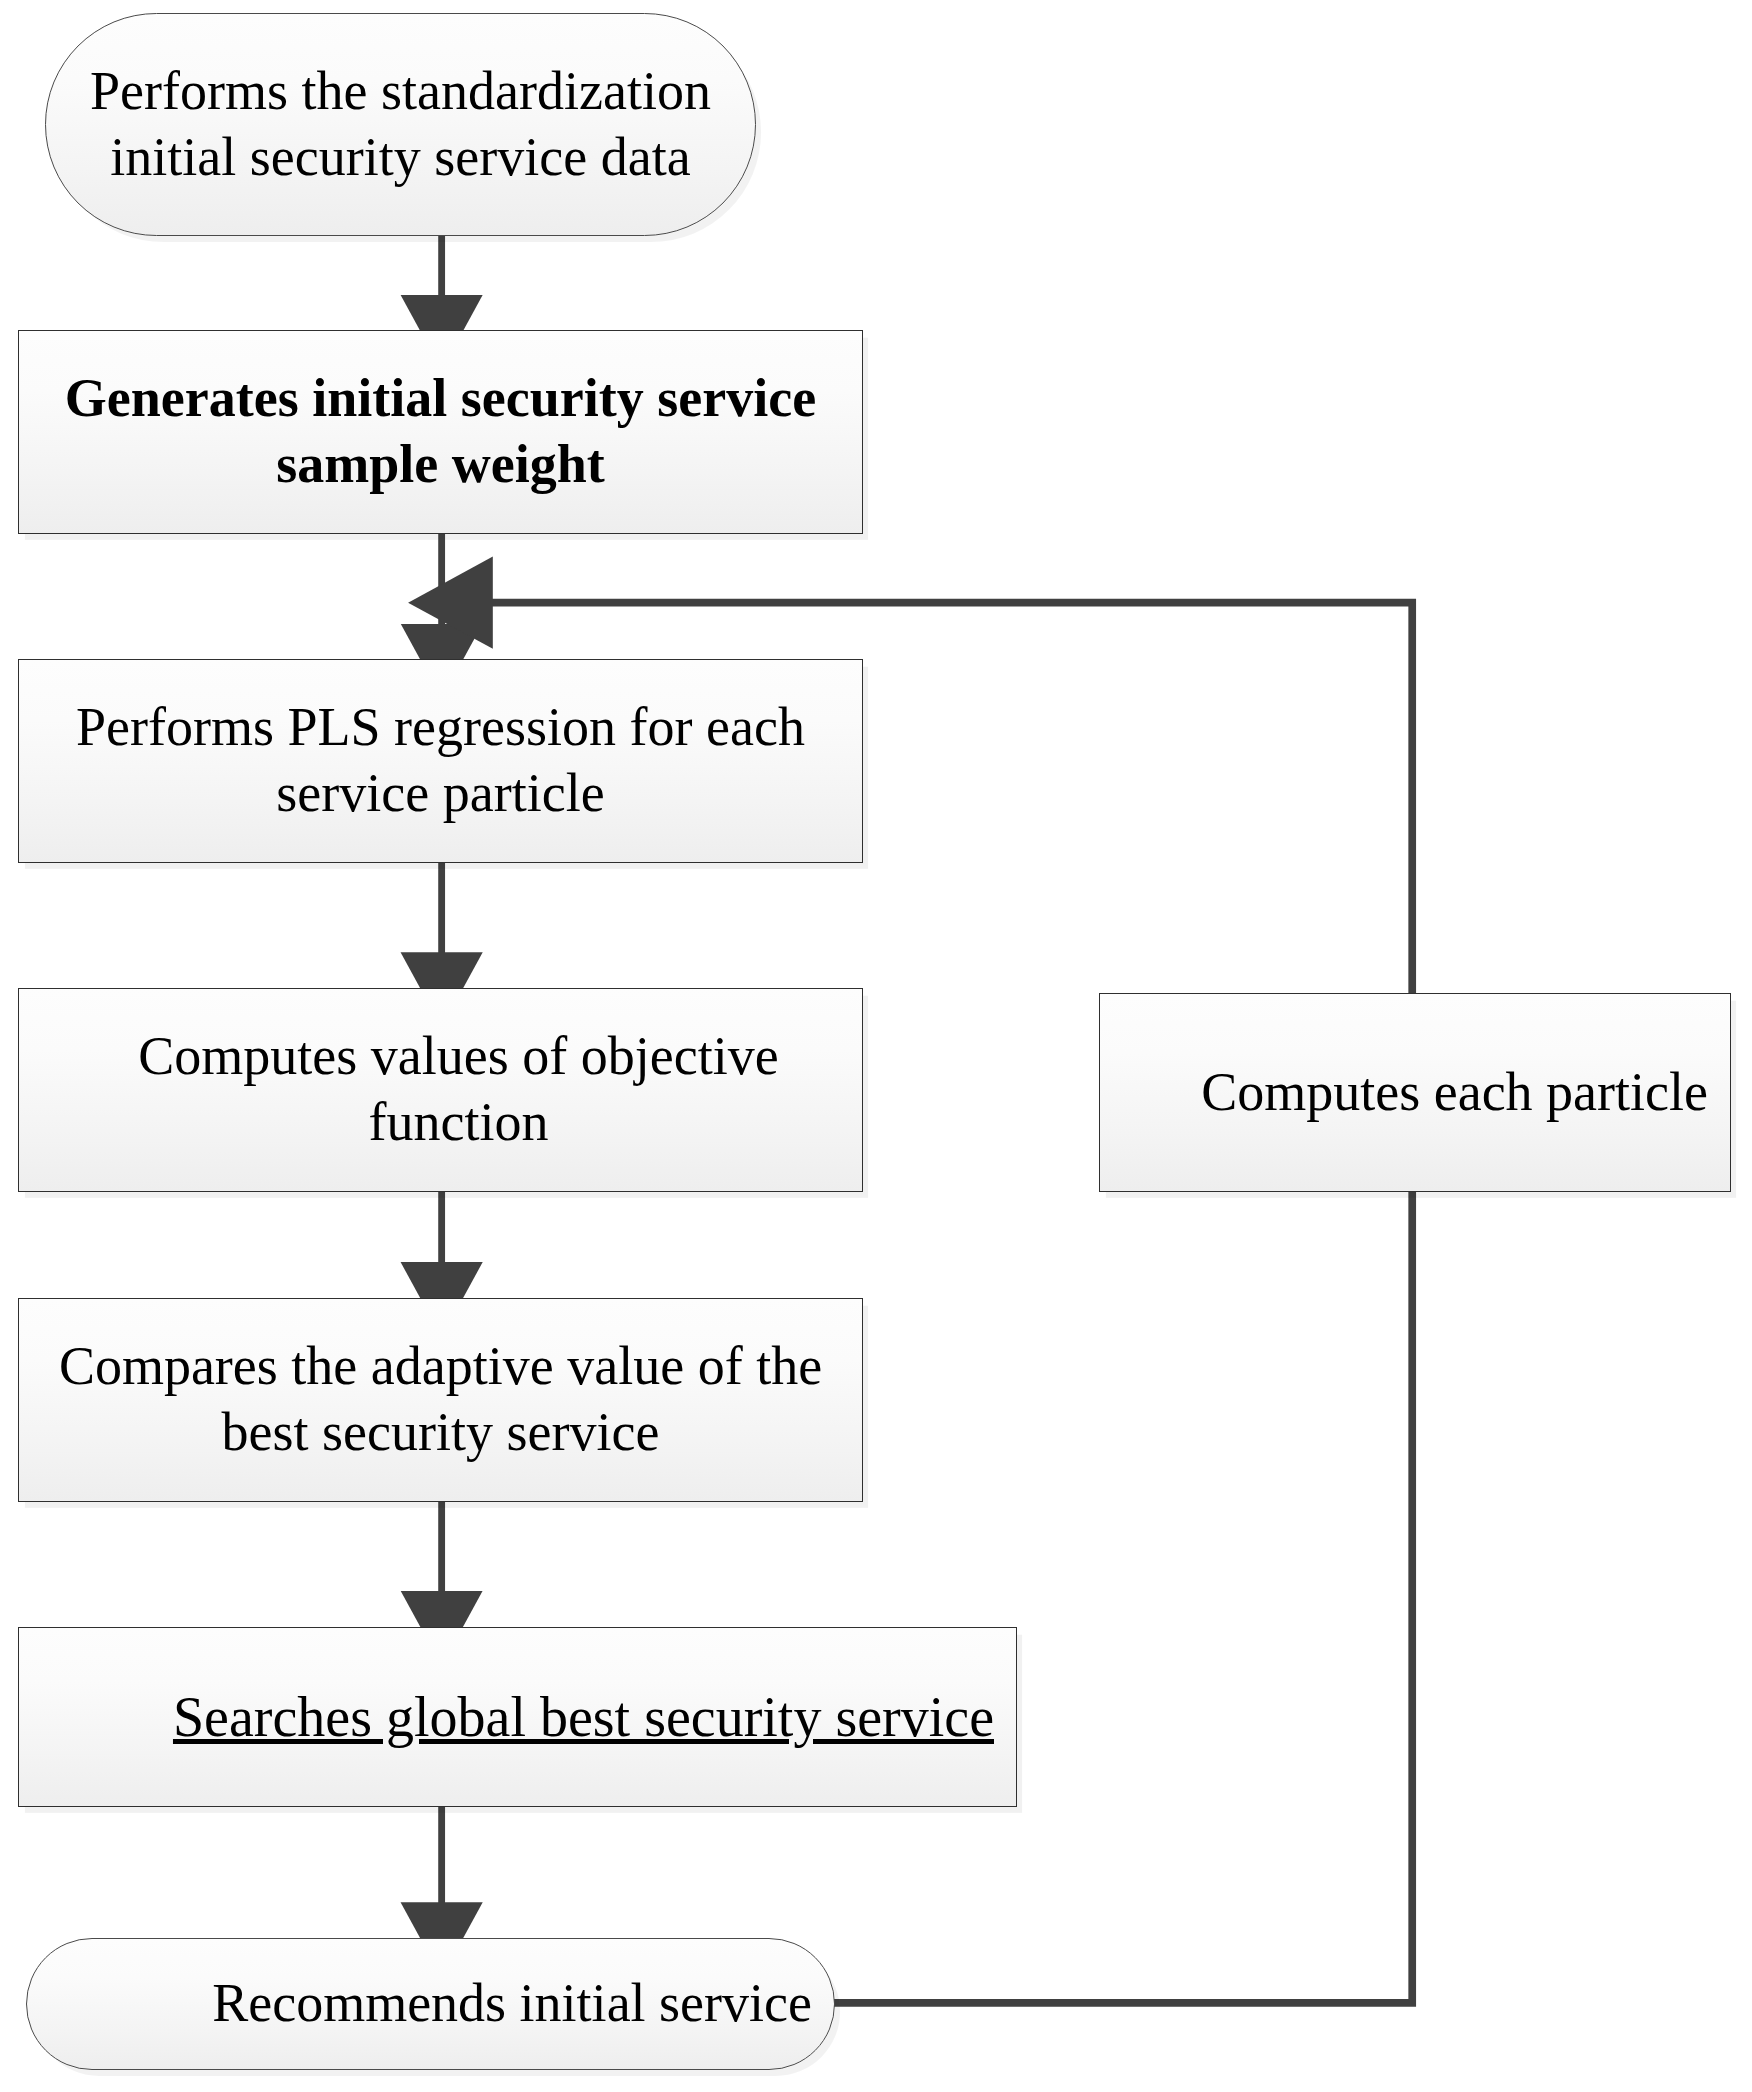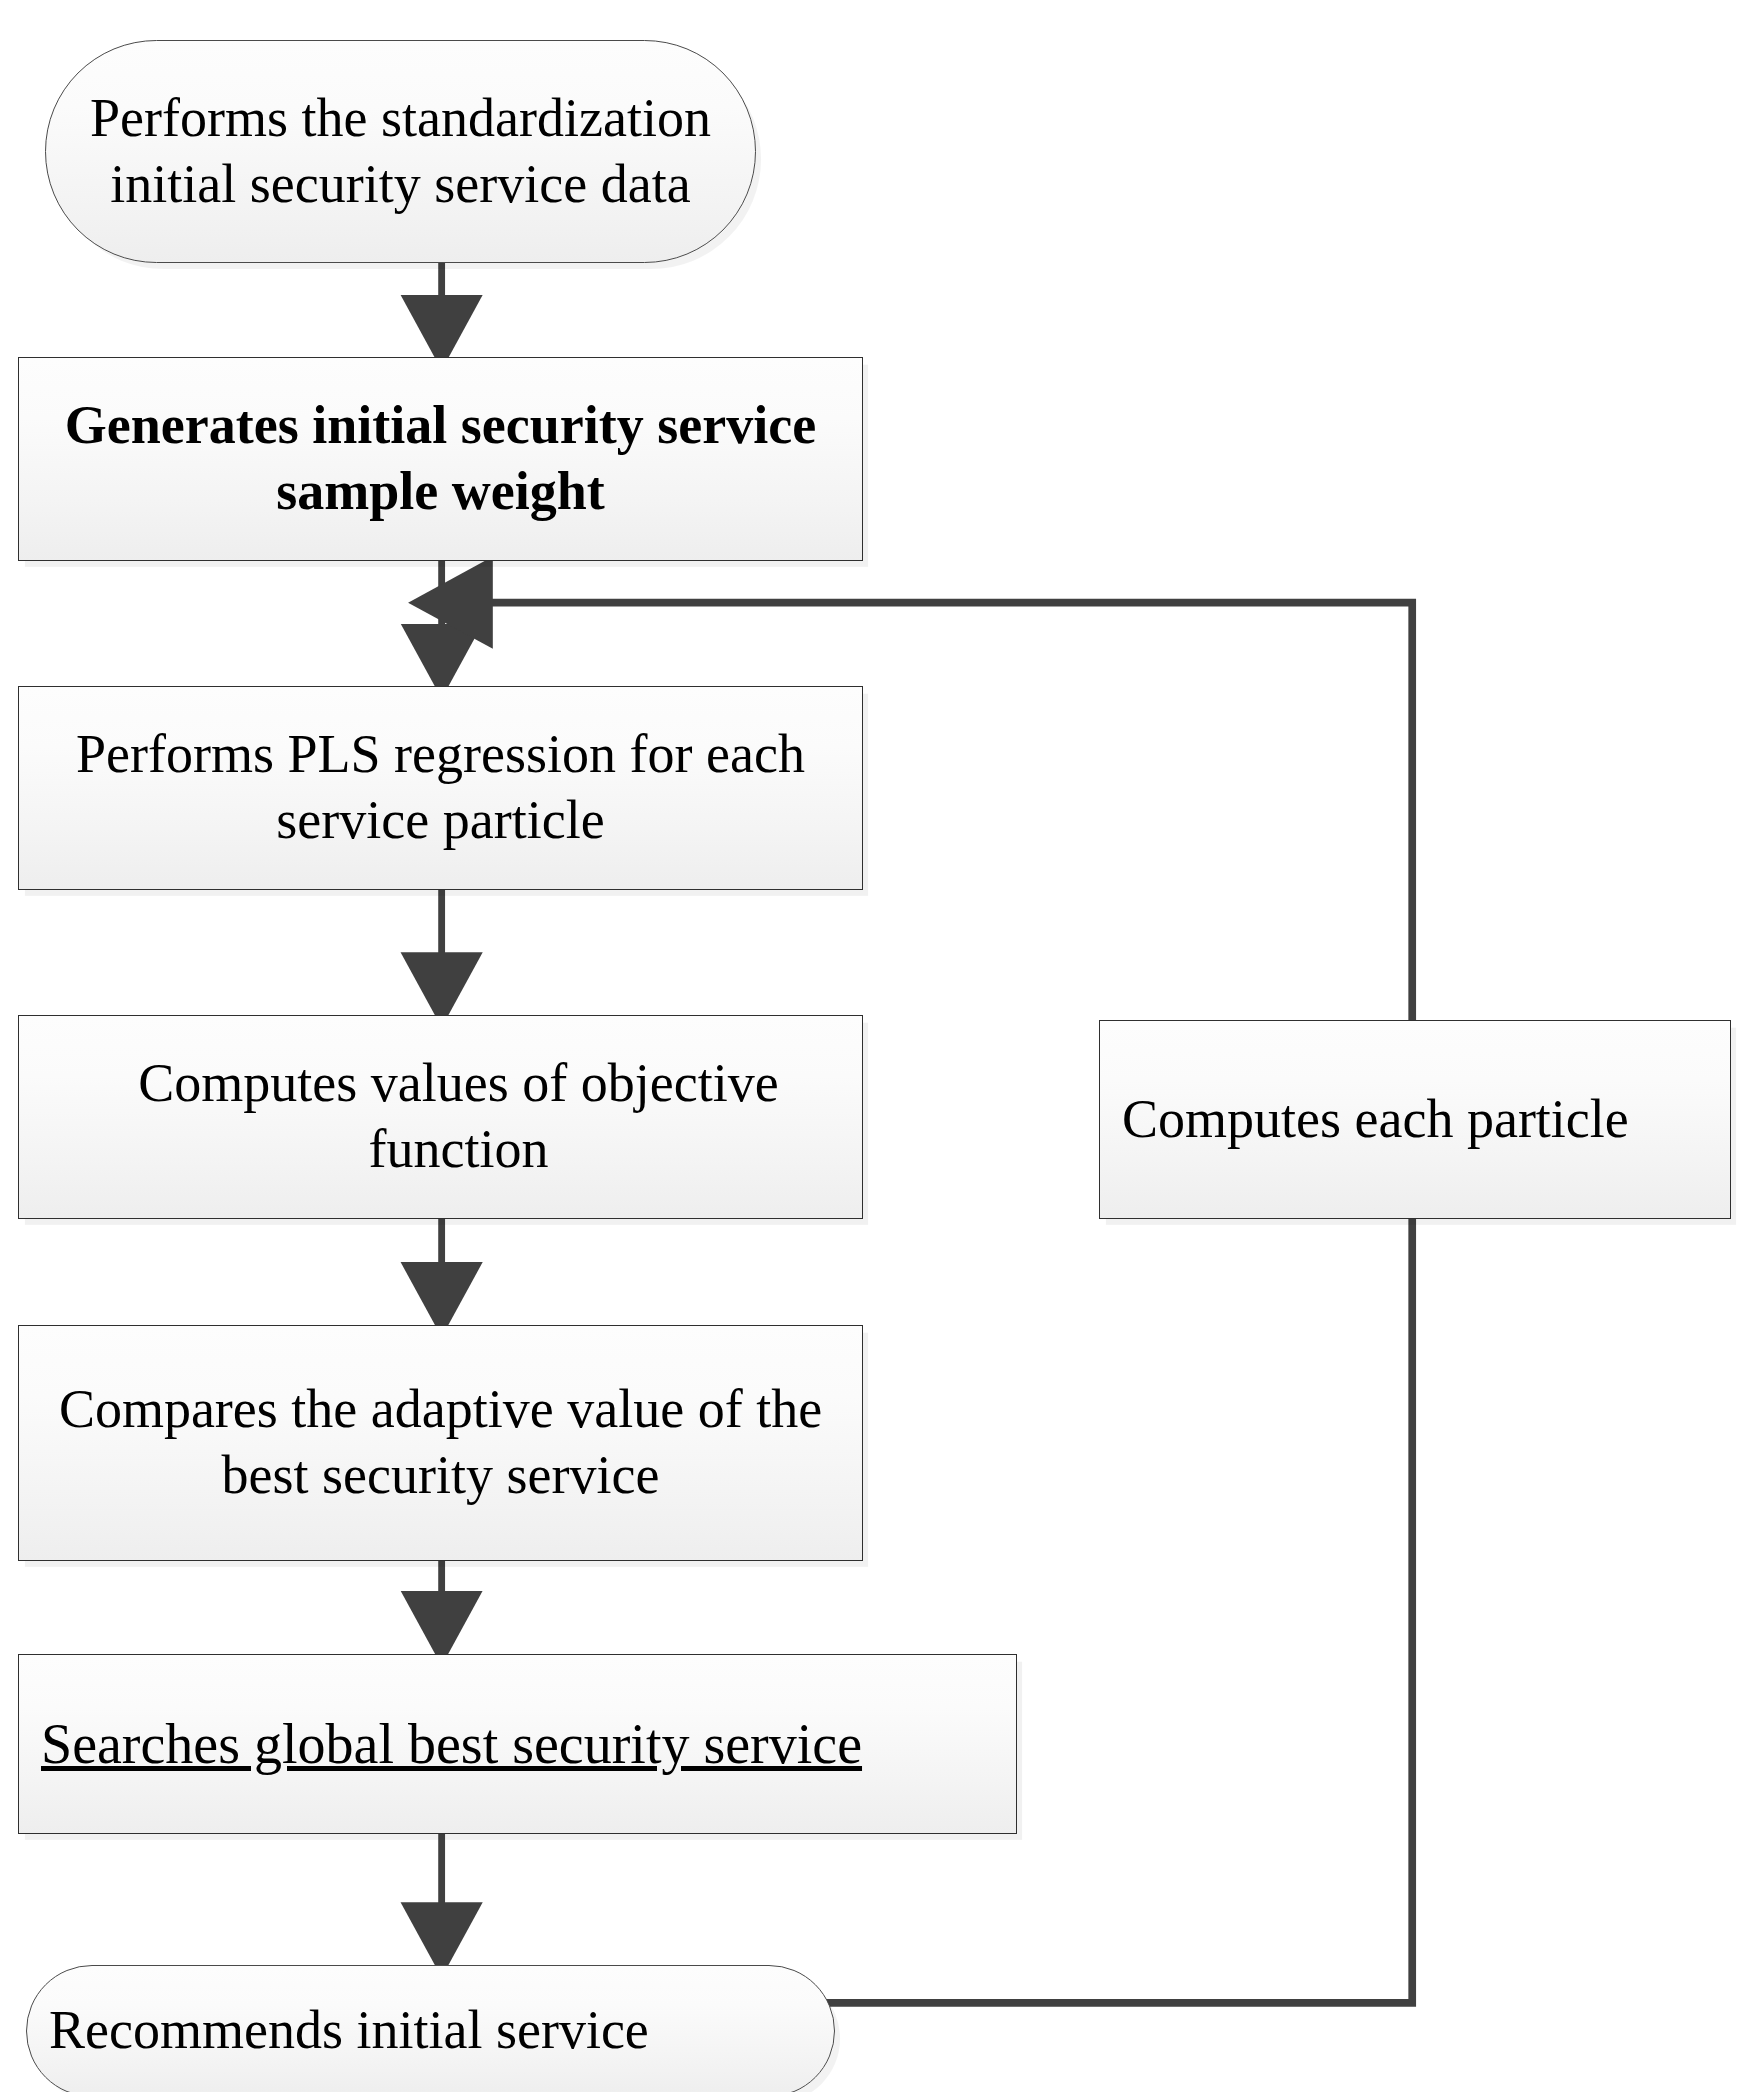--- a/index.html
+++ b/index.html
@@ -9,41 +9,40 @@
   #canvas{position:absolute;inset:0;width:1752px;height:2092px;}
 
   .svg-layer{position:absolute;left:0;top:0;width:1752px;height:2092px;pointer-events:none;}
 
   .node{
     position:absolute;
     box-sizing:border-box;
     border:1.7px solid #2f2f2f;
     background:linear-gradient(180deg,#fdfdfd 0%,#fbfbfb 30%,#f4f4f4 70%,#eeeeee 100%);
     box-shadow:6px 6.8px 0 -0.9px rgba(0,0,0,0.055);
-    display:flex;align-items:center;justify-content:flex-start;
+    display:flex;align-items:center;justify-content:flex-end;
     text-align:center;
     color:#000000;
     line-height:1.22;
     z-index:3;
-    margin-top:27px;
   }
   .node .label{display:block;padding:0 22px;}
 
   .node.terminator{
     border-radius:257px;
     border:1.7px solid #4a4a4a;
     box-shadow:6.8px 7.7px 0 -1.7px rgba(0,0,0,0.05);
   }
 
   
   #n-standardize{left:45px;  top:13px;   width:711px;  height:223px; font-size:54px;}
   #n-genweight  {left:18px;  top:330px;  width:845px;  height:204px; font-size:54px;font-weight:bold;}
   #n-pls        {left:18px;  top:659px;  width:845px;  height:204px; font-size:54px;}
   #n-objective  {left:18px;  top:988px; width:845px;  height:204px; font-size:54px;padding-left:36px;}
-  #n-compare    {left:18px;  top:1298px; width:845px;  height:236px; font-size:54px;}
+  #n-compare    {left:18px;  top:1298px; width:845px;  height:204px; font-size:54px;}
   #n-search     {left:18px;  top:1627px; width:999px;  height:180px; font-size:56px;text-decoration:underline;}
   #n-recommend  {left:26px;  top:1938px; width:809px;  height:132px; font-size:54px;}
   #n-update     {left:1099px;top:993px; width:632px;  height:199px; font-size:54px;}
 </style>
 </head>
 <body>
 
 <div id="canvas">
 
   <svg class="svg-layer" viewBox="0 0 2047 2444">

